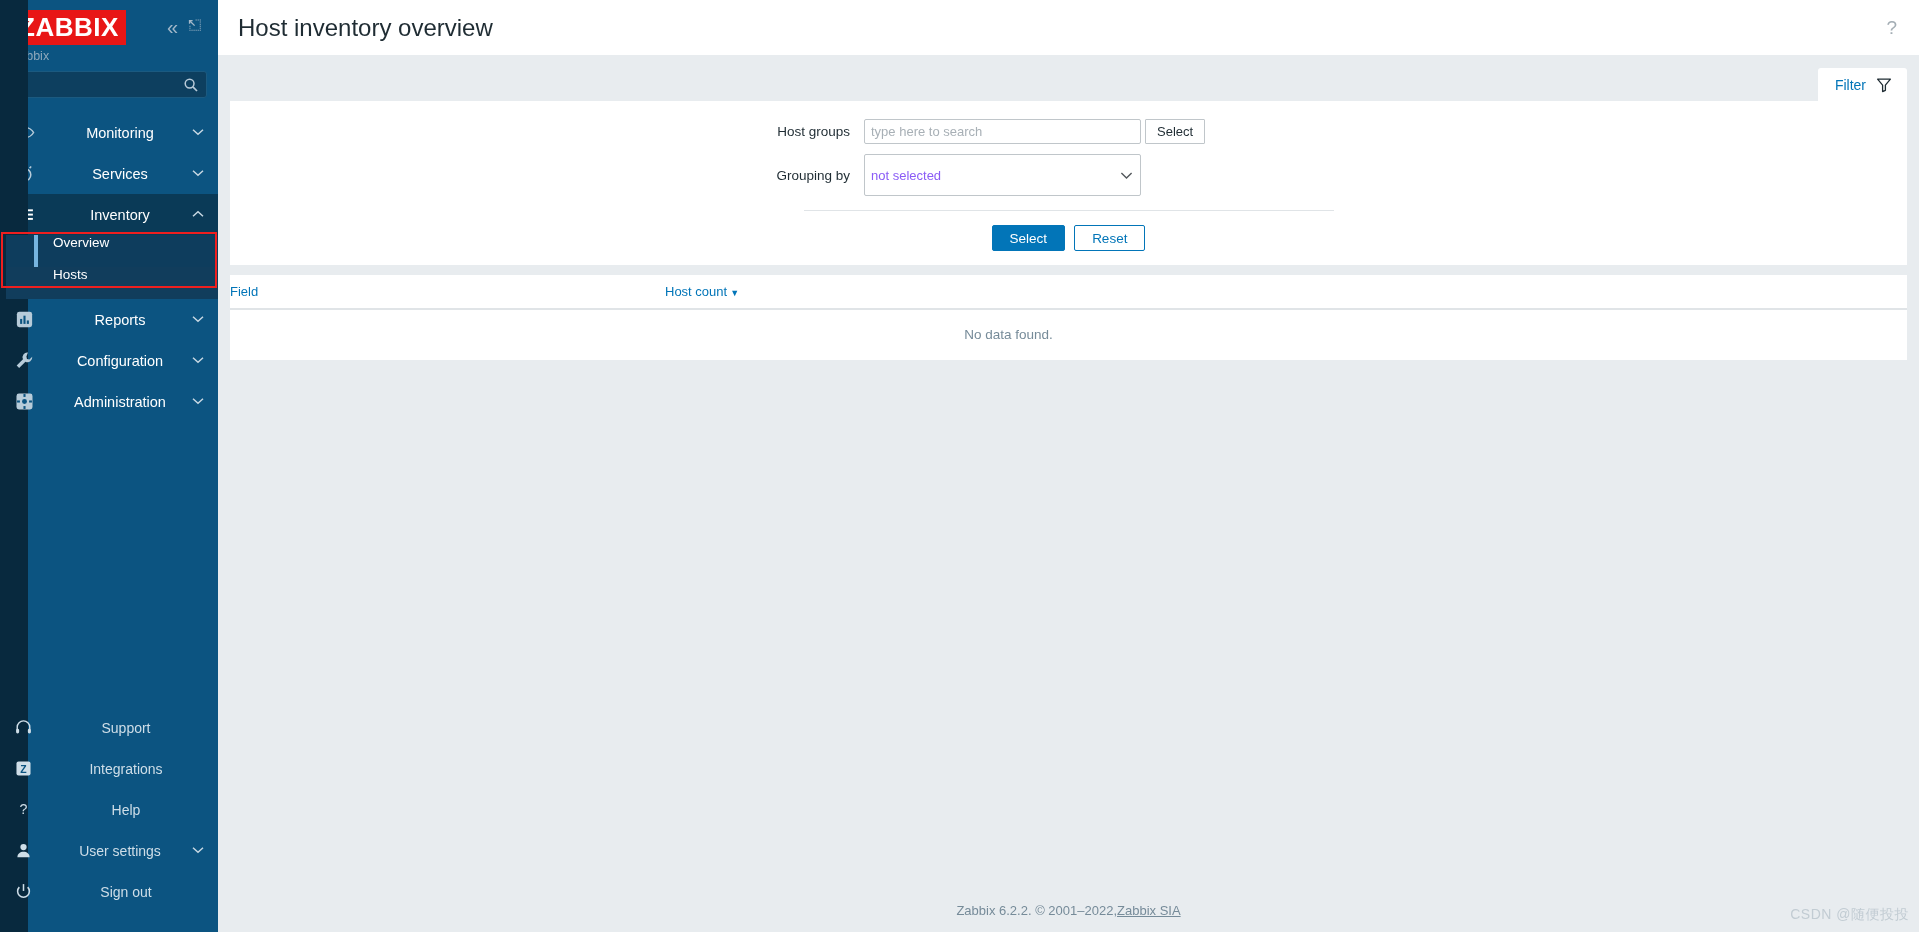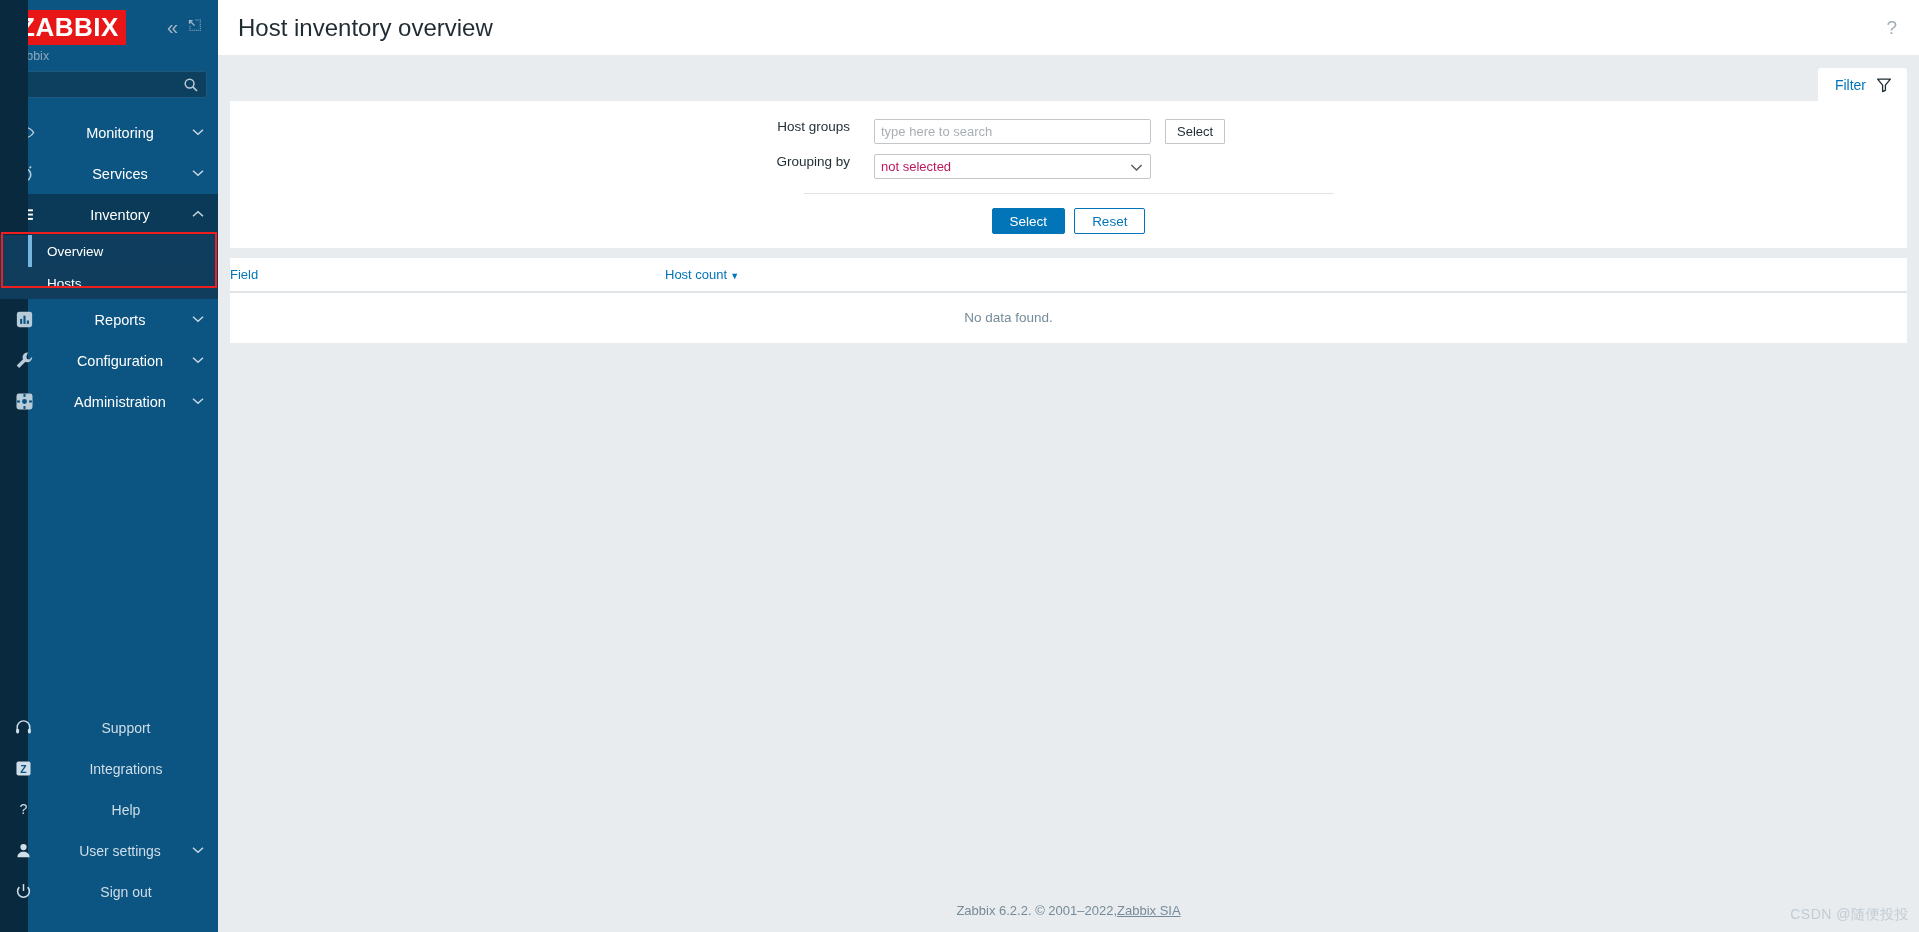--- a/index.html
+++ b/index.html
@@ -72,26 +72,27 @@
     width: 26px; min-width: 26px; display: flex; align-items: center;
     color: #b7cbd9; fill: #b7cbd9;
   }
   .nav-item .lbl { flex: 1; padding-left: 8px; }
   .nav-item .chev { color: #c8d8e3; font-size: 11px; line-height: 1; }
   .nav-item.expanded { background: #0a3a57; }
   .nav-item.expanded .ic { color: #ffffff; fill: #ffffff; }
 
   .submenu { background: #0a3a57; }
   .sub-item {
-    display: flex; align-items: center;
+    display: flex; 
     height: 32px;
     padding-left: 47px;
     color: #ffffff; font-size: 13.5px;
     cursor: pointer; position: relative;
     background: #113d5c;
+    margin-left: 6px;
   }
   .sub-item.active::before {
     content: ""; position: absolute;
     left: 28px; top: 0; bottom: 0; width: 4px;
     background: #76b5e0;
   }
   .sub-item.active { background: #0e3d5d; }
   .sub-rail {
     position: absolute; left: 0; top: 0; bottom: 0; width: 28px;
     background: #08293e;
@@ -149,23 +150,22 @@
   }
   .funnel { display: flex; }
 
   .panel-wrap { padding: 0 12px; }
   .filter-panel {
     background: #ffffff;
     padding: 18px 0 14px 0;
     width: 100%;
   }
   .form-row {
-    display: flex; align-items: flex-start;
+    display: flex; align-items: center;
     margin-bottom: 10px;
-    gap: 10px;
   }
   .form-label {
     width: 634px; text-align: right;
     padding-right: 14px;
     font-size: 13.5px; color: #1f2c33;
   }
   .txt-input {
     width: 277px; height: 25px;
     border: 1px solid #c0c6ca; border-radius: 2px;
     background: #fff; font-size: 13px; color: #1f2c33;
@@ -175,23 +175,23 @@
   .txt-input::placeholder { color: #a8b0b6; }
   .btn-select {
     height: 25px; margin-left: 4px;
     border: 1px solid #c0c6ca; border-radius: 1px;
     background: #fff; color: #1f2c33; font-size: 13px;
     padding: 0 11px; cursor: pointer;
     font-family: "Liberation Sans", sans-serif;
   }
   .sel-wrap { position: relative; width: 277px; }
   .sel-input {
-    width: 277px; height: 25px;
+    width: 277px; height: 42px;
     border: 1px solid #c0c6ca; border-radius: 2px;
-    background: #fff; font-size: 13px; color: #be185d;
+    background: #fff; font-size: 13px; color: #8b5cf6;
     padding: 0 24px 0 6px; cursor: pointer;
     display: flex; align-items: center;
   }
   .sel-caret {
     position: absolute; right: 8px; top: 50%; transform: translateY(-50%);
     pointer-events: none; color: #53585c;
   }
   .hr {
     border: none; border-top: 1px solid #e0e4e7;
     margin: 14px auto 0 auto; width: 530px;

